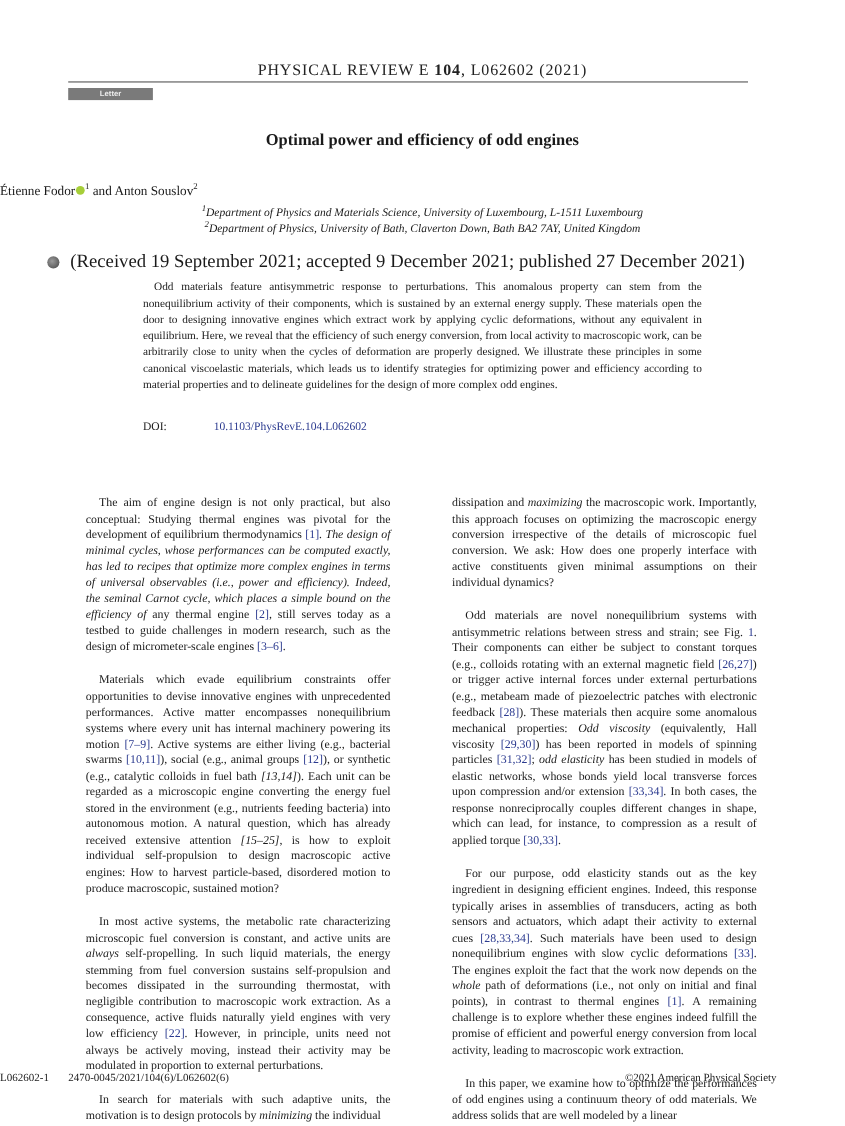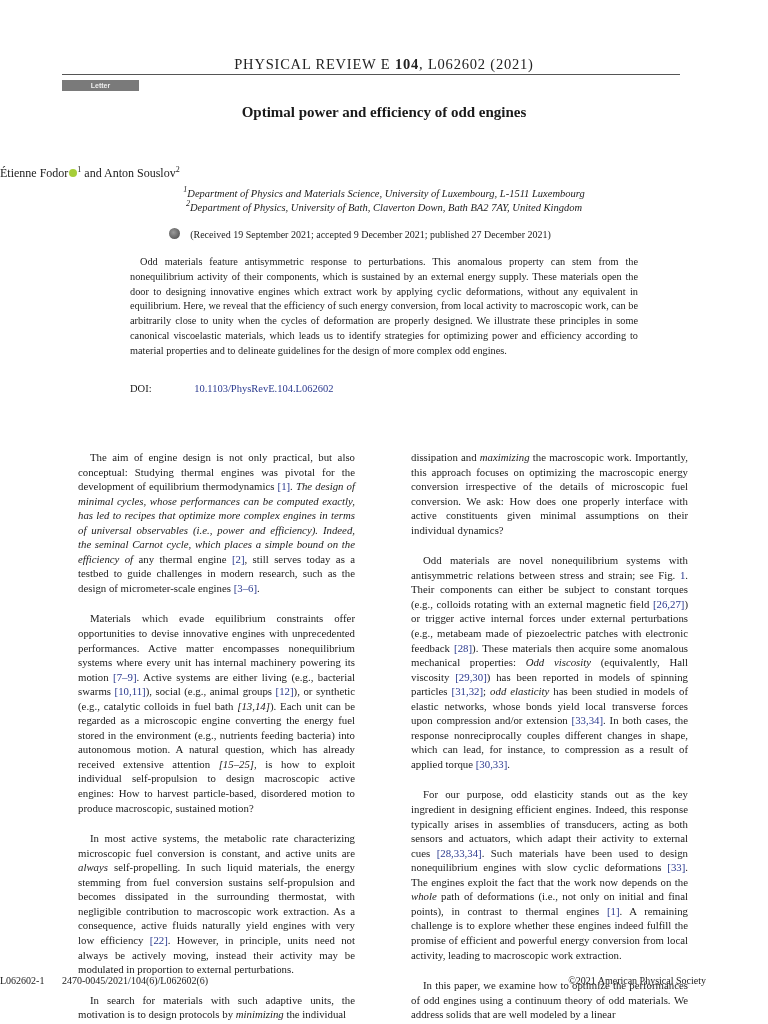--- a/index.html
+++ b/index.html
@@ -5,30 +5,30 @@
   html, body { margin: 0; padding: 0; background: #ffffff; }
   body { width: 768px; height: 1024px; position: relative; overflow: hidden;
          font-family: "Liberation Serif", "DejaVu Serif", serif; color: #1a1a1a; }
   .journal-header { position: absolute; top: 56px; left: 0; width: 768px; text-align: center;
                     font-size: 14.5px; letter-spacing: 0.8px; color: #222; }
   .journal-header b { font-weight: bold; }
   .header-rule { position: absolute; top: 74px; left: 62px; width: 618px; height: 1px; background: #555; }
   .letter-badge { position: absolute; top: 80px; left: 62px; width: 77px; height: 11px; background: #7a7a7a;
                   color: #eee; font-family: "Liberation Sans", sans-serif; font-size: 7px; font-weight: bold;
                   text-align: center; line-height: 11px; }
-  .title { position: absolute; top: 104px; left: 0; width: 768px; text-align: center;
+  .title { position: absolute; top: 120px; left: 0; width: 768px; text-align: center;
            font-size: 15px; font-weight: bold; }
   .authors { position: absolute; top: 165px; left: 0; width: 768px; text-align: left; font-size: 12px; }
   .orcid { display: inline-block; width: 8px; height: 8px; border-radius: 50%; background: #a6ce39;
            vertical-align: 0px; margin-left: 1px; }
   sup { font-size: 8px; }
   .affil { position: absolute; left: 0; width: 768px; text-align: center; font-size: 10.5px; font-style: italic; }
   .affil1 { top: 185px; }
   .affil2 { top: 199px; }
-  .received { position: absolute; top: 228px; left: 0; width: 720px; text-align: center; font-size: 10px; }
+  .received { position: absolute; top: 228px; left: 0; width: 720px; text-align: center; font-size: 17px; }
   .crossmark { display: inline-block; width: 11px; height: 11px; border-radius: 50%;
                background: radial-gradient(circle at 40% 40%, #9a9a9a, #444); vertical-align: -1px; margin-right: 10px; }
   .abstract { position: absolute; top: 255px; left: 130px; width: 508px; font-size: 10.3px; line-height: 14.8px;
               text-align: justify; text-indent: 10px; }
   .doi { position: absolute; top: 383px; left: 130px; font-size: 10.5px; }
   .doi a { color: #2b3a8f; text-decoration: none; margin-left: 40px; }
   .col { position: absolute; top: 434px; width: 309px; font-size: 10.8px; line-height: 14.55px; text-align: justify; }
   .col-left { left: 62px; }
   .col-right { left: 395px; }
   .col p { margin: 16px; text-indent: 12px; }

